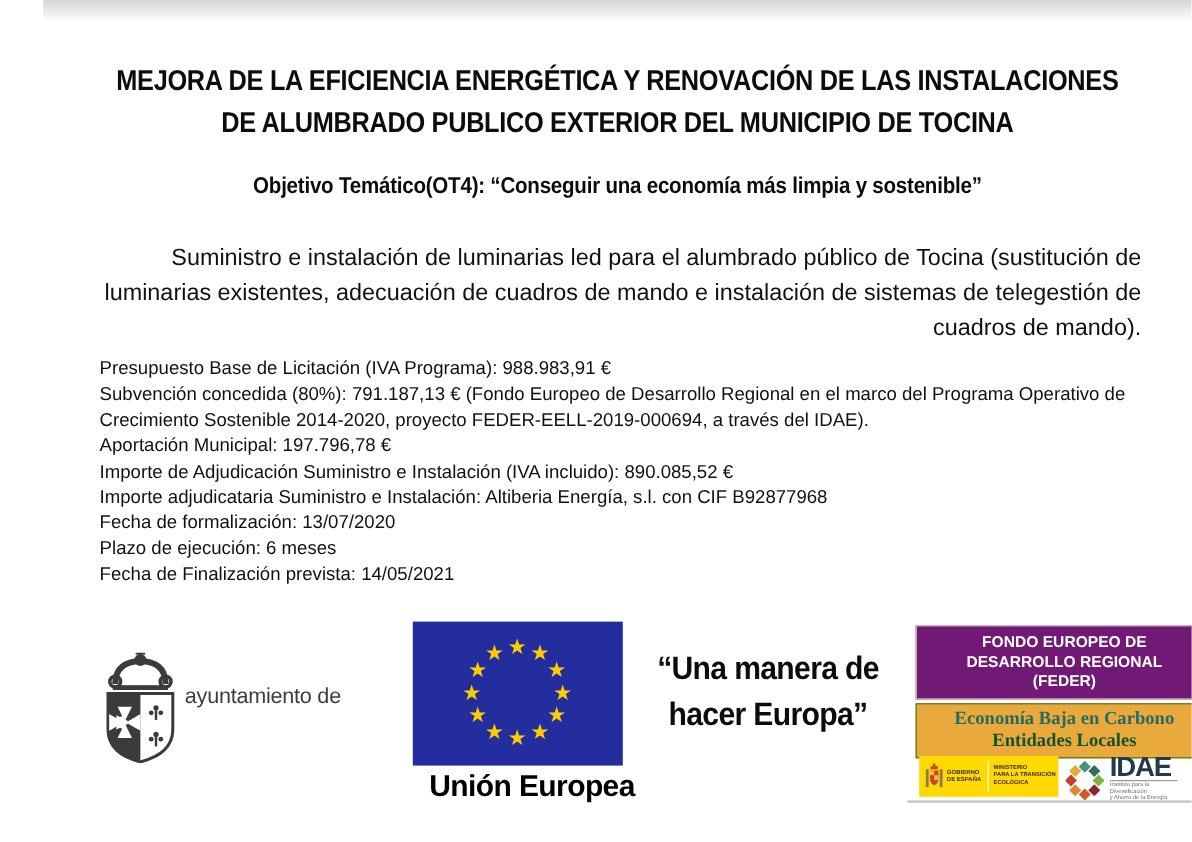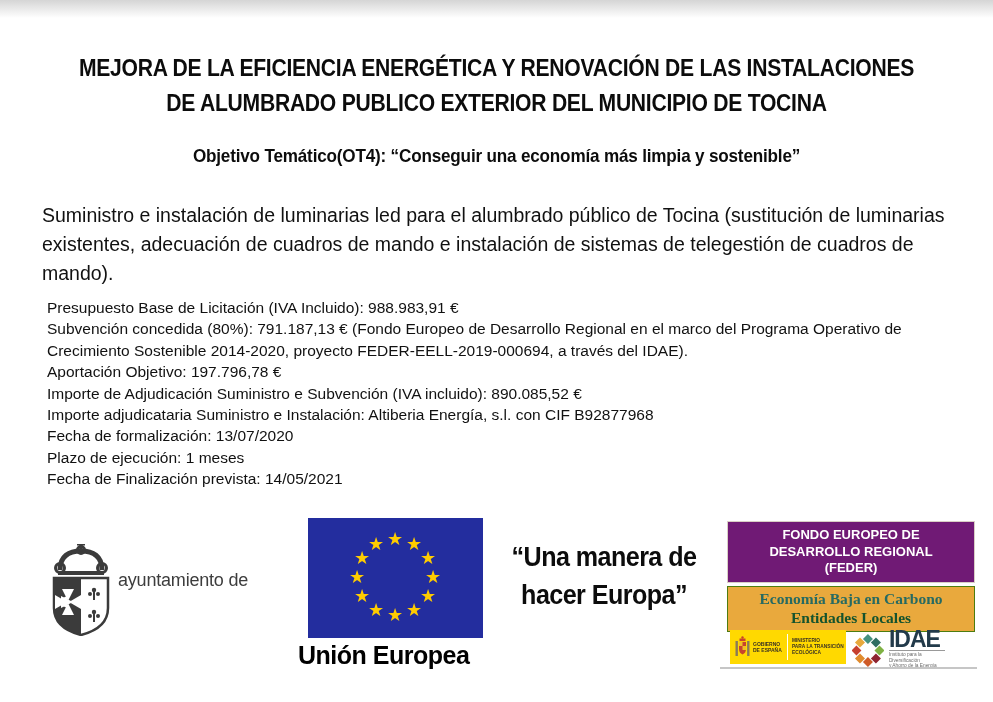--- a/index.html
+++ b/index.html
@@ -4,57 +4,57 @@
 <style>
   html,body{margin:0;padding:0;}
   body{
     width:993px;height:702px;
     background:#ffffff;
     font-family:"Liberation Sans", sans-serif;
     position:relative;
     overflow:hidden;
     color:#000;
   }
-  #page{position:absolute;inset:0;}
+  #page{position:absolute;inset:0;margin-left:36px;}
   .top-shade{
     position:absolute;top:0;left:0;right:0;height:18px;
     background:linear-gradient(#d5d5d5,#ffffff);
   }
   .title{
     position:absolute;top:50px;left:0;width:100%;
     text-align:center;font-weight:bold;font-size:24px;line-height:35px;
     color:#0c0c0c;letter-spacing:-0.3px;
     transform:scaleX(0.88);transform-origin:50% 0;
     white-space:nowrap;
   }
   .subtitle{
     position:absolute;top:145px;left:0;width:100%;
     text-align:center;font-weight:bold;font-size:19px;
     color:#0c0c0c;letter-spacing:-0.2px;
     transform:scaleX(0.9);transform-origin:50% 0;
     white-space:nowrap;
   }
   .description{
     position:absolute;top:201px;left:42px;right:42px;
-    text-align:left;font-size:19.5px;line-height:29px;color:#111;
+    text-align:right;font-size:19.5px;line-height:29px;color:#111;
   }
   .details{
     position:absolute;top:297px;left:47px;right:45px;
     font-size:15.5px;line-height:21.4px;color:#111;
   }
   
   .tocina-svg{position:absolute;left:50px;top:544px;}
   .tocina-text{position:absolute;left:118px;top:570px;color:#3d3d3d;text-align:right;}
   .tocina-text .org{font-size:18px;line-height:20px;letter-spacing:-0.2px;}
   .tocina-text .name{font-size:28px;font-weight:bold;line-height:28px;letter-spacing:-0.5px;}
 
   .eu-flag{position:absolute;left:308px;top:518px;width:175px;height:120px;background:#232d9e;}
   .eu-label{
     position:absolute;left:298px;top:641px;width:195px;
-    text-align:left;font-weight:bold;font-size:25px;color:#000;letter-spacing:-0.5px;
+    text-align:right;font-weight:bold;font-size:25px;color:#000;letter-spacing:-0.5px;
   }
   .eu-motto{
     position:absolute;left:484px;top:538px;width:240px;
     text-align:center;font-weight:bold;font-size:27px;line-height:38px;
     color:#0c0c0c;letter-spacing:-0.6px;
     transform:scaleX(0.93);transform-origin:50% 0;
   }
 
   .feder-col{position:absolute;left:727px;top:521px;width:248px;}
   .feder-box1{
@@ -95,27 +95,27 @@
   <div class="title">
     <div>MEJORA DE LA EFICIENCIA ENERGÉTICA Y RENOVACIÓN DE LAS INSTALACIONES</div>
     <div>DE ALUMBRADO PUBLICO EXTERIOR DEL MUNICIPIO DE TOCINA</div>
   </div>
 
   <div class="subtitle">Objetivo Temático(OT4): “Conseguir una economía más limpia y sostenible”</div>
 
   <div class="description">Suministro e instalación de luminarias led para el alumbrado público de Tocina (sustitución de luminarias existentes, adecuación de cuadros de mando e instalación de sistemas de telegestión de cuadros de mando).</div>
 
   <div class="details">
-    <div>Presupuesto Base de Licitación (IVA Incluido): 988.983,91 €</div>
+    <div>Presupuesto Base de Licitación (IVA Programa): 988.983,91 €</div>
     <div>Subvención concedida (80%): 791.187,13 € (Fondo Europeo de Desarrollo Regional en el marco del Programa Operativo de Crecimiento Sostenible 2014-2020, proyecto FEDER-EELL-2019-000694, a través del IDAE).</div>
-    <div>Aportación Objetivo: 197.796,78 €</div>
-    <div>Importe de Adjudicación Suministro e Subvención (IVA incluido): 890.085,52 €</div>
+    <div>Aportación Municipal: 197.796,78 €</div>
+    <div>Importe de Adjudicación Suministro e Instalación (IVA incluido): 890.085,52 €</div>
     <div>Importe adjudicataria Suministro e Instalación: Altiberia Energía, s.l. con CIF B92877968</div>
     <div>Fecha de formalización: 13/07/2020</div>
-    <div>Plazo de ejecución: 1 meses</div>
+    <div>Plazo de ejecución: 6 meses</div>
     <div>Fecha de Finalización prevista: 14/05/2021</div>
   </div>
 
   <svg class="tocina-svg" width="62" height="92" viewBox="0 0 62 92">
 
     <path d="M10,26 C10,12 19,7 31,7 C43,7 52,12 52,26" fill="none" stroke="#3b3b3b" stroke-width="5"></path>
     <circle cx="10" cy="24" r="4.5" fill="none" stroke="#3b3b3b" stroke-width="3"></circle>
     <circle cx="52" cy="24" r="4.5" fill="none" stroke="#3b3b3b" stroke-width="3"></circle>
     <circle cx="31" cy="6" r="3.5" fill="none" stroke="#3b3b3b" stroke-width="3"></circle>
     <rect x="29.5" y="0" width="3" height="6" fill="#3b3b3b"></rect>

